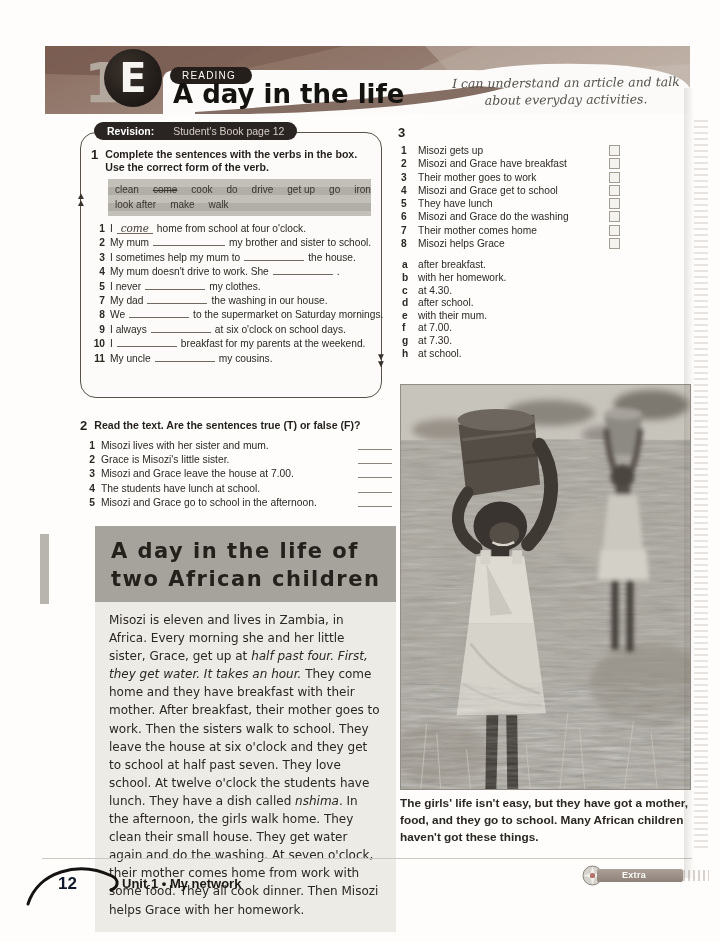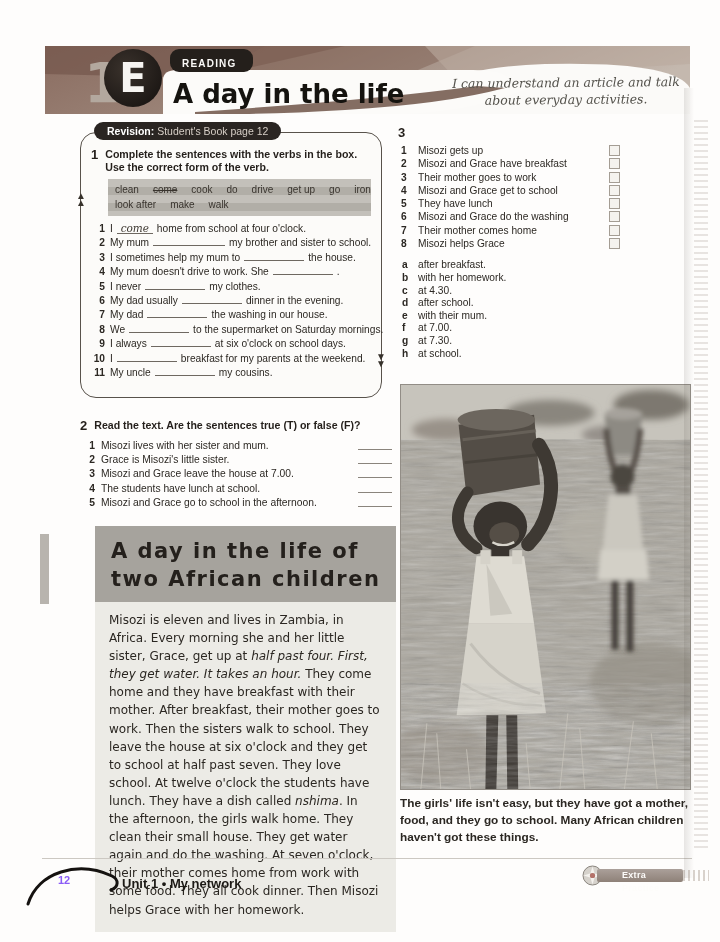--- a/index.html
+++ b/index.html
@@ -8,34 +8,34 @@
   .page { position:absolute; left:0; top:0; width:720px; height:942px; background:#fefdfc; overflow:hidden; }
 
   
   .band-svg { position:absolute; left:45px; top:44px; width:645px; height:70px; }
   .unit-num { position:absolute; left:84px; top:50px; font-size:56px; font-weight:bold; color:#b3a89e;
               font-family:"DejaVu Sans", sans-serif; z-index:2; }
   .unit-circle { position:absolute; left:104px; top:49px; width:58px; height:58px; border-radius:50%;
                  background:radial-gradient(circle at 38% 35%, #3a322c, #1d1815 75%); z-index:3;
                  display:flex; align-items:center; justify-content:center; }
   .unit-circle span { color:#f7f5f2; font-size:40px; font-weight:bold; font-family:"DejaVu Sans", sans-serif; }
-  .reading-pill { position:absolute; left:170px; top:49px; background:#241f1b; color:#fbfaf8;
-                  font-size:10px; font-weight:bold; letter-spacing:1.2px; padding:9px 16px 3px 12px;
+  .reading-pill { position:absolute; left:170px; top:67px; background:#241f1b; color:#fbfaf8;
+                  font-size:10px; font-weight:normal; letter-spacing:1.2px; padding:3px 16px 3px 12px;
                   border-radius:9px; z-index:4; }
   .page-title { position:absolute; left:173px; top:79px; font-size:26px; font-weight:bold; color:#15130f;
                 font-family:"DejaVu Sans", sans-serif; letter-spacing:0px; z-index:4;text-align:center; }
   .cando { position:absolute; left:452px; top:74px; width:228px; text-align:center; z-index:4;
            font-family:"DejaVu Serif", serif; font-style:italic; font-size:12.5px; line-height:17px;
            color:#55534d; transform:rotate(-0.5deg); }
 
   
   .revision-pill { position:absolute; left:94px; top:122px; background:#2a2522; border-radius:10px;
                    padding:3px 13px; font-size:10.5px; z-index:5; white-space:nowrap; }
   .revision-pill b { color:#ffffff; }
-  .revision-pill span { color:#d6cec6; }
+  .revision-pill span { color:#d6cec6;margin-left:16px; }
 
   
   .ex1-box { position:absolute; left:80px; top:132px; width:302px; height:266px;
              border:1.6px solid #58524b; border-radius:16px; padding:15px 6px 6px 10px; background:#fcfbf9; }
   .arrows { position:absolute; font-size:10px; line-height:6.5px; color:#36312b; text-align:center; width:14px; }
   .arrows.up { left:-7px; top:60px; }
   .arrows.down { right:-7px; bottom:30px; }
   .ex-head { display:flex; gap:7px; font-weight:bold; font-size:10.6px; line-height:13px;
              color:#241f1b; margin-bottom:5px; padding-right:6px; }
   .ex-head .ex-num { font-size:13px; line-height:13px; }
@@ -80,21 +80,21 @@
   
   .photo { position:absolute; left:400px; top:384px; width:291px; height:406px;
            border:1px solid #928d86; overflow:hidden; background:#b0ada6; }
   .photo svg { display:block; width:100%; height:100%; }
   .caption { position:absolute; left:400px; top:795px; width:294px; font-size:11.8px; font-weight:bold;
              line-height:16.8px; color:#2b2722; }
 
   
   .foot-line { position:absolute; left:42px; top:858px; width:650px; height:1px; background:#ccc8c2; }
   .page-arc { position:absolute; left:26px; top:862px; width:96px; height:44px; }
-  .page-num { position:absolute; left:58px; top:874px; font-size:11px; font-weight:bold; color:#8b5cf6; }
+  .page-num { position:absolute; left:58px; top:874px; font-size:17px; font-weight:bold; color:#0f172a; }
   .unit-label { position:absolute; left:122px; top:876px; font-size:13px; font-weight:bold; color:#1c1915; }
   .extra { position:absolute; left:582px; top:865px; width:112px; height:22px; }
   .extra .pill { position:absolute; left:15px; top:4px; width:86px; height:13px; border-radius:2px;
                  background:linear-gradient(#aba09a 0%, #8e8178 100%); color:#fdfcfa;
                  font-size:9px; font-weight:bold; letter-spacing:0.3px; line-height:13px; padding-left:25px; }
   .extra .dots { position:absolute; left:101px; top:5px; width:26px; height:11px;
                  background:repeating-linear-gradient(90deg, #cfc7c0 0 2px, transparent 2px 5px); opacity:.8; }
   .cd-svg { position:absolute; left:0; top:0; width:21px; height:21px; }
 
   
@@ -153,21 +153,20 @@
     <div class="verb-box">
       <div><span class="verb">clean</span><span class="verb struck">come</span><span class="verb">cook</span><span class="verb">do</span><span class="verb">drive</span><span class="verb">get up</span><span class="verb">go</span><span class="verb">iron</span></div>
       <div><span class="verb">look after</span><span class="verb">make</span><span class="verb">walk</span></div>
     </div>
     <div class="s-rows">
       <div class="s-row"><span class="s-num">1</span><span>I</span><span class="blank filled">come</span><span>home from school at four o'clock.</span></div>
       <div class="s-row"><span class="s-num">2</span><span>My mum</span><span class="blank w2"></span><span>my brother and sister to school.</span></div>
       <div class="s-row"><span class="s-num">3</span><span>I sometimes help my mum to</span><span class="blank"></span><span>the house.</span></div>
       <div class="s-row"><span class="s-num">4</span><span>My mum doesn't drive to work. She</span><span class="blank"></span><span>.</span></div>
       <div class="s-row"><span class="s-num">5</span><span>I never</span><span class="blank"></span><span>my clothes.</span></div>
-      <div class="s-row"><span class="s-num">6</span><span>My dad usually</span><span class="blank"></span><span>dinner in the evening.</span></div>
       <div class="s-row"><span class="s-num">7</span><span>My dad</span><span class="blank"></span><span>the washing in our house.</span></div>
       <div class="s-row"><span class="s-num">8</span><span>We</span><span class="blank"></span><span>to the supermarket on Saturday mornings.</span></div>
       <div class="s-row"><span class="s-num">9</span><span>I always</span><span class="blank"></span><span>at six o'clock on school days.</span></div>
       <div class="s-row"><span class="s-num">10</span><span>I</span><span class="blank"></span><span>breakfast for my parents at the weekend.</span></div>
       <div class="s-row"><span class="s-num">11</span><span>My uncle</span><span class="blank"></span><span>my cousins.</span></div>
     </div>
   </div>
 
   <div class="ex3">
     <div class="ex-head">

